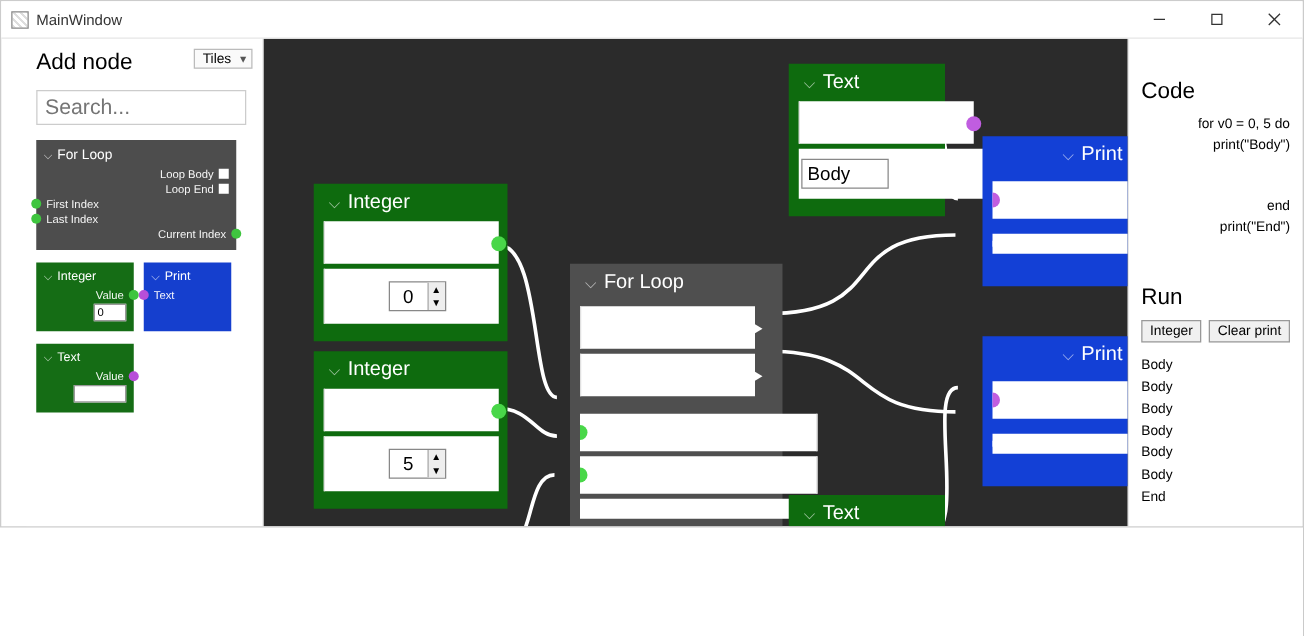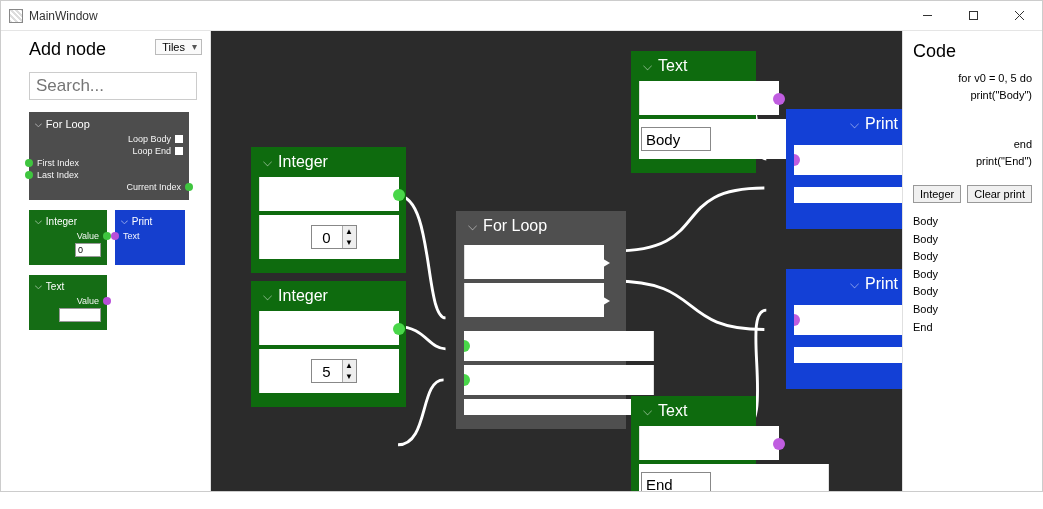--- a/index.html
+++ b/index.html
@@ -5,21 +5,21 @@
   * { box-sizing: border-box; }
   html, body { margin: 0; padding: 0; height: 100%; }
   body {
     font-family: "Segoe UI", Arial, sans-serif;
     font-size: 12px;
     background: #fff;
     overflow: hidden;
   }
   .window {
     width: 1043px;
-    height: 492px;
+    height: 422px;
     display: flex;
     flex-direction: column;
     border: 1px solid #ccc;
   }
   .titlebar {
     height: 30px;
     display: flex;
     align-items: center;
     padding-left: 8px;
     border-bottom: 1px solid #e5e5e5;
@@ -197,21 +197,21 @@
     width: 140px;
     background:#fff;
     border-left:1px solid #e0e0e0;
     padding:10px;
     font-size:12px;
     display:flex; flex-direction:column;
   }
   .right h3 {
     font-weight:400;
     font-size:18px;
-    margin:0 0 8px 0;
+    margin:21px 0 8px 0;
   }
   .right pre {
     font-family:inherit;
     font-size:11px;
     margin:0 0 16px 0;
     white-space:pre-wrap;
     line-height:1.5;
     text-align:right;
   }
   .btnrow { display:flex; gap:6px; margin-bottom:10px;}
@@ -476,20 +476,21 @@
 
     <div class="right">
       <h3>Code</h3>
       <pre>for v0 = 0, 5 do
 print("Body")
 
 
 end
 print("End")</pre>
 
+      <h3>Run</h3>
       <div class="btnrow">
         <button>Integer</button>
         <button>Clear print</button>
       </div>
       <div class="out-lines">
         <div>Body</div>
         <div>Body</div>
         <div>Body</div>
         <div>Body</div>
         <div>Body</div>

